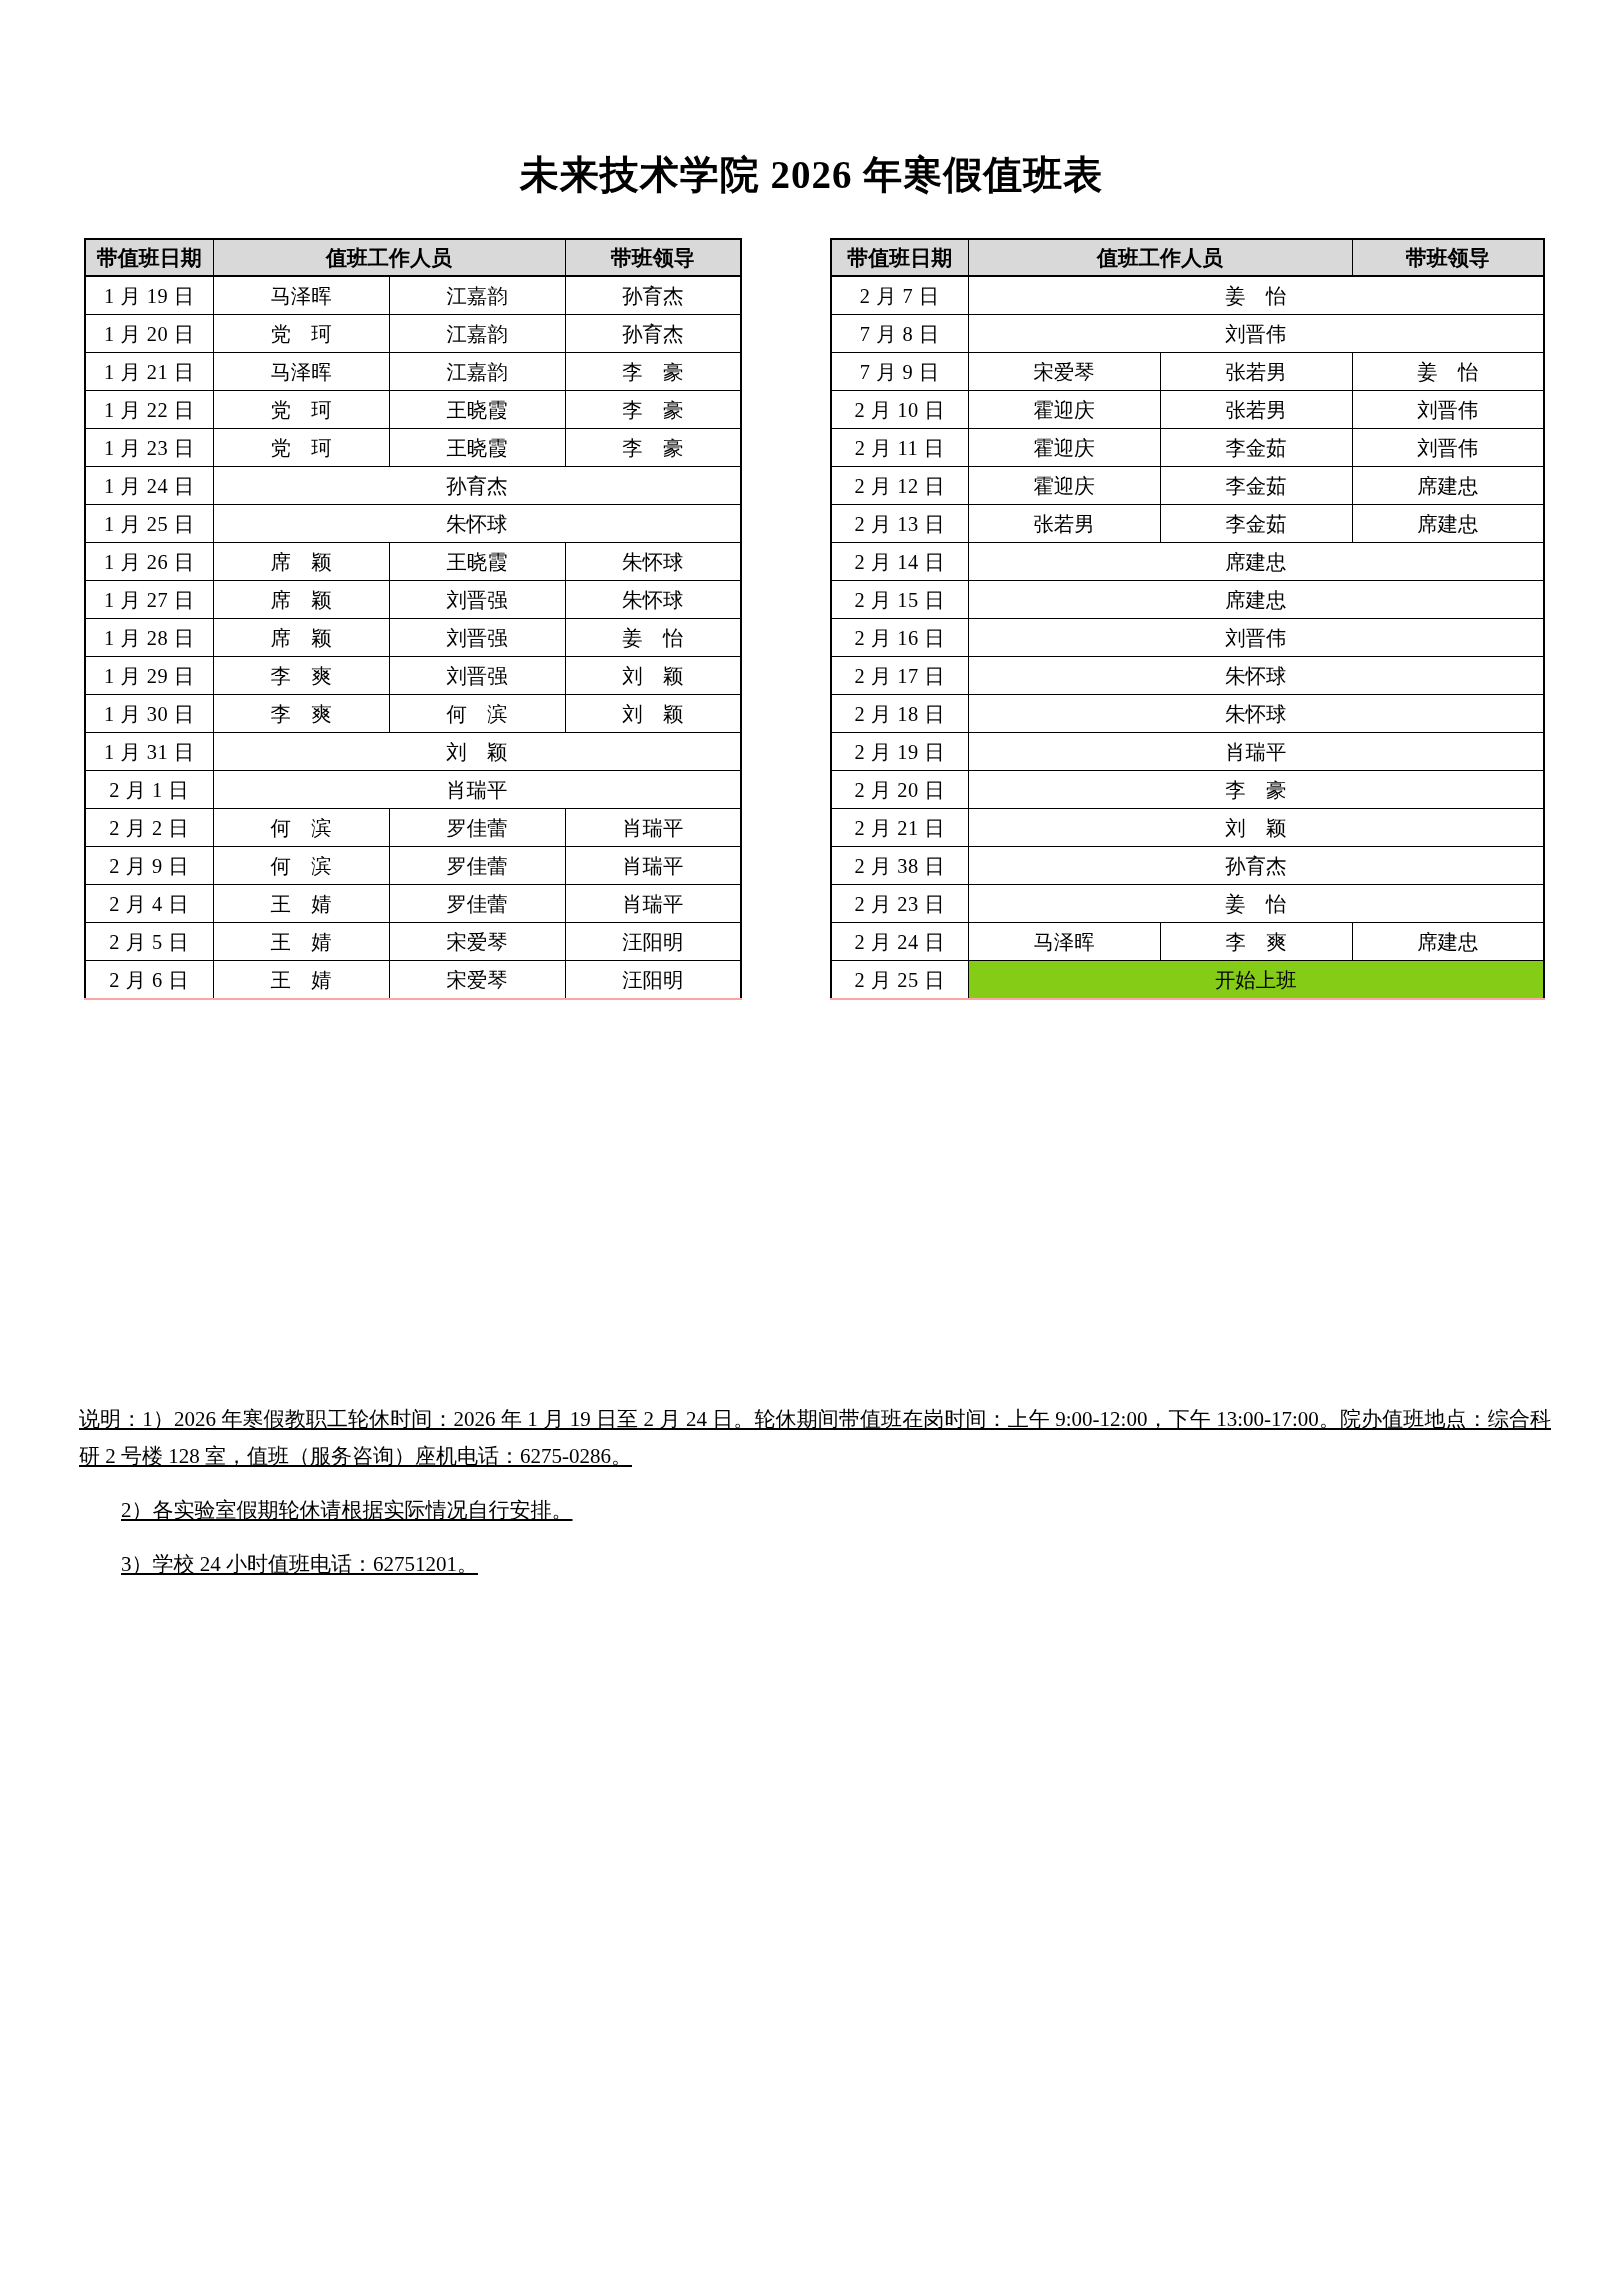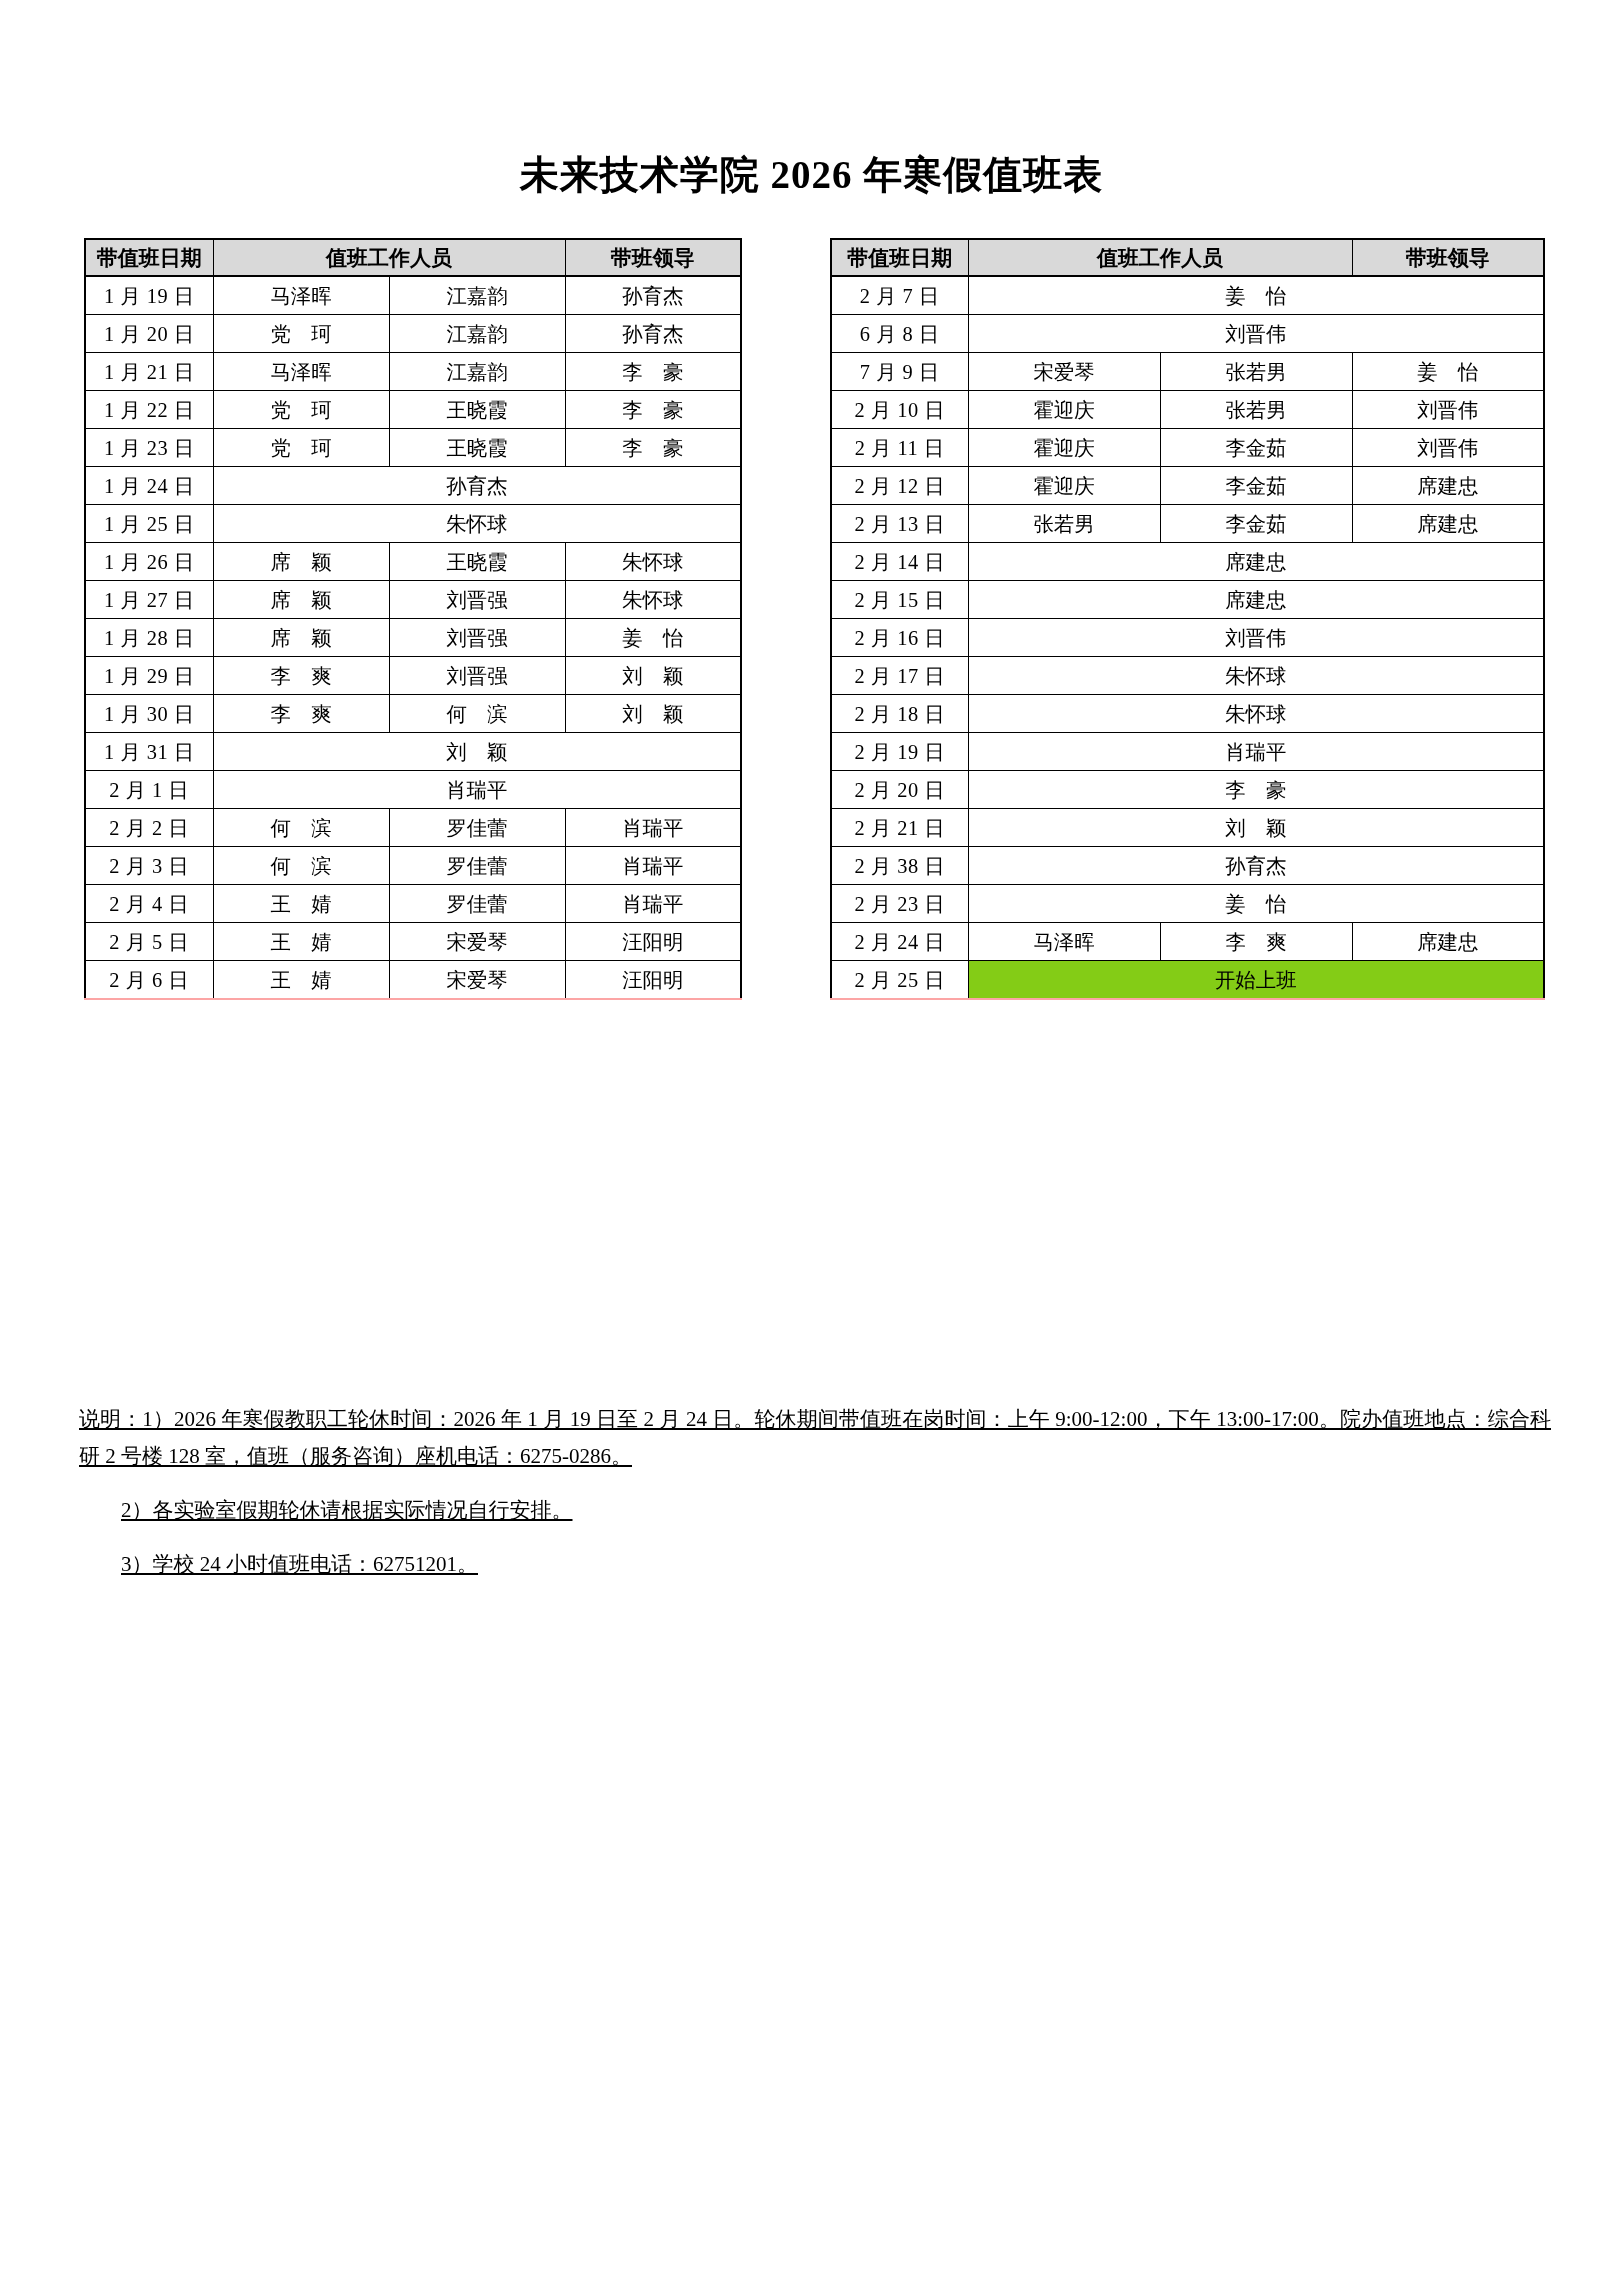--- a/index.html
+++ b/index.html
@@ -208,21 +208,21 @@
             <td class="cell-date dt">2 月 1 日</td>
             <td colspan="3" class="cell-span">肖瑞平</td>
           </tr>
           <tr>
             <td class="cell-date dt">2 月 2 日</td>
             <td>何　滨</td>
             <td>罗佳蕾</td>
             <td>肖瑞平</td>
           </tr>
           <tr>
-            <td class="cell-date dt">2 月 3 日</td>
+            <td class="cell-date dt">2 月 9 日</td>
             <td>何　滨</td>
             <td>罗佳蕾</td>
             <td>肖瑞平</td>
           </tr>
           <tr>
             <td class="cell-date dt">2 月 4 日</td>
             <td>王　婧</td>
             <td>罗佳蕾</td>
             <td>肖瑞平</td>
           </tr>
@@ -254,21 +254,21 @@
           <th colspan="2">值班工作人员</th>
           <th>带班领导</th>
         </tr>
       </thead>
       <tbody id="right-body">
           <tr>
             <td class="cell-date dt">2 月 7 日</td>
             <td colspan="3" class="cell-span">姜　怡</td>
           </tr>
           <tr>
-            <td class="cell-date dt">6 月 8 日</td>
+            <td class="cell-date dt">7 月 8 日</td>
             <td colspan="3" class="cell-span">刘晋伟</td>
           </tr>
           <tr>
             <td class="cell-date dt">7 月 9 日</td>
             <td>宋爱琴</td>
             <td>张若男</td>
             <td>姜　怡</td>
           </tr>
           <tr>
             <td class="cell-date dt">2 月 10 日</td>

